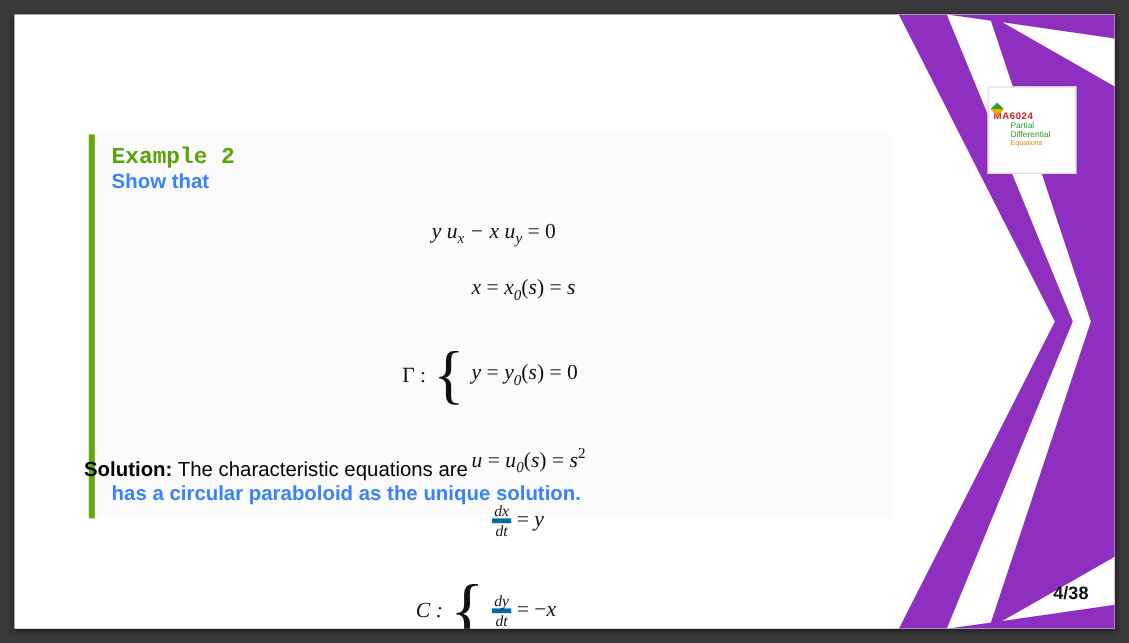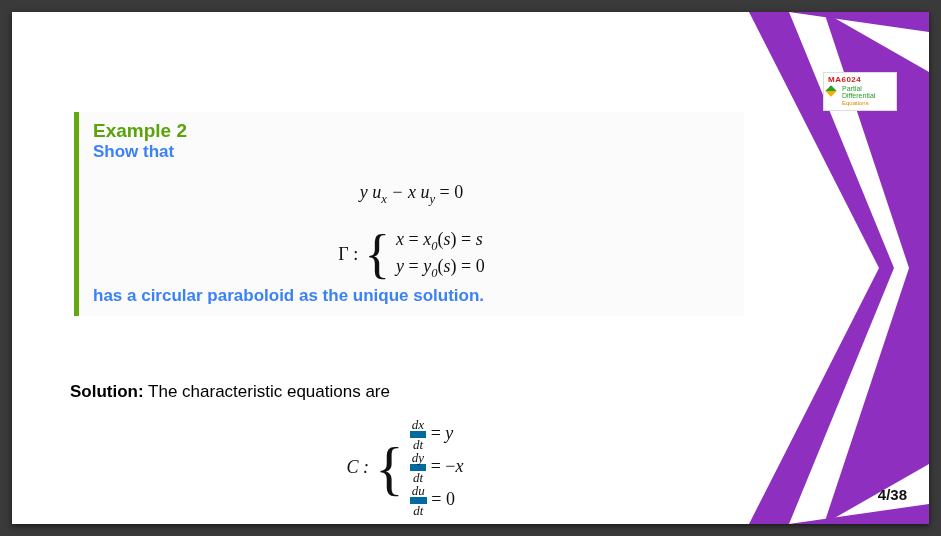--- a/index.html
+++ b/index.html
@@ -31,21 +31,21 @@
   .wedge-outer svg { width:100%; height:100%; display:block; }
   .course-badge {
     position: absolute;
     top: 60px;
     right: 32px;
     width: 74px;
     background: #ffffff;
     border: 1px solid #ddd;
     font-size: 8px;
     line-height: 1.1;
-    padding: 3px 4px;
+    padding: 20px 4px;
     box-sizing: border-box;
   }
   .course-badge .code { color: #d11b1b; font-weight: bold; letter-spacing: 0.5px;}
   .course-badge .p1 { color: #2a9e2a; font-size:7px;}
   .course-badge .p2 { color: #2a9e2a; font-size:7px;}
   .course-badge .p3 { color: #d78b00; font-size:6px;}
   .badge-diamond {
     position:absolute; left:3px; top:14px; width:8px; height:8px;
     background: linear-gradient(135deg,#2a9e2a 50%,#f0b000 50%);
     transform: rotate(45deg);
@@ -67,20 +67,21 @@
     width: 670px;
     border-left: 5px solid #66a80f;
     background: #fbfbfb;
     padding: 8px 14px 10px 14px;
     box-sizing: border-box;
   }
   .example-heading {
     color: #5aa30b;
     font-weight: 800;
     font-size: 19px;
+    font-family: Liberation Mono, monospace;
   }
   .body-text { font-size: 17px; color: #3b82f6; font-weight: bold; }
   .eq {
     font-family: "Cambria Math", "STIXGeneral", Georgia, serif;
     font-style: italic;
     font-size: 18px;
     color: #111;
     text-align: center;
     margin: 20px 0;
   }
@@ -89,20 +90,21 @@
   .gamma-block {
     display: flex;
     justify-content: center;
     align-items: center;
     gap: 6px;
     margin: 4px 0;
   }
   .brace-col {
     display:flex; flex-direction: column; line-height: 1.35;
     text-align:left;
+    gap:44px;
   }
   .brace {
     font-family: "Cambria Math", serif;
     font-size: 54px;
     line-height: 0.9;
     font-style: normal;
   }
   .brace-small { font-size: 60px; }
   .sol-line {
     position: absolute;
@@ -121,21 +123,21 @@
   }
   .page-num {
     position: absolute;
     bottom: 21px;
     right: 22px;
     font-weight: 800;
     font-size: 15px;
     color:#111;
   }
   .frac { display:inline-block; text-align:center; vertical-align:middle; font-size:13px; line-height:1; }
-  .frac .num { display:block; border-bottom:7px solid #0369a1; padding:0 2px;}
+  .frac .num { display:block; border-bottom:4px solid #0369a1; padding:0 2px;}
   .frac .den { display:block; padding:0 2px;}
 </style>
 </head>
 <body>
 
 <div class="slide">
 
   <div class="wedge-outer">
     <svg viewBox="0 0 260 512" preserveAspectRatio="none">
       <polygon points="260,0 260,512 80,512 210,256 80,0" fill="#8e2fbf"></polygon>
@@ -163,20 +165,21 @@
       <span>y u</span><sub>x</sub><span> − x u</span><sub>y</sub><span class="up"> = 0</span>
     </div>
 
 
     <div class="gamma-block eq">
       <span class="up">Γ :</span>
       <span class="brace">{</span>
       <span class="brace-col">
         <span><span>x</span><span class="up"> = </span><span>x</span><sub>0</sub><span class="up">(</span><span>s</span><span class="up">) = </span><span>s</span></span>
         <span><span>y</span><span class="up"> = </span><span>y</span><sub>0</sub><span class="up">(</span><span>s</span><span class="up">) = 0</span></span>
+        <span><span>u</span><span class="up"> = </span><span>u</span><sub>0</sub><span class="up">(</span><span>s</span><span class="up">) = </span><span>s</span><sup class="up" style="font-size:0.7em">2</sup></span>
       </span>
     </div>
 
     <div class="body-text">has a circular paraboloid as the unique solution.</div>
   </div>
 
   <div class="sol-line">
   </div>
   <div class="sol-line2">
     <b>Solution:</b><span> The characteristic equations are</span>

